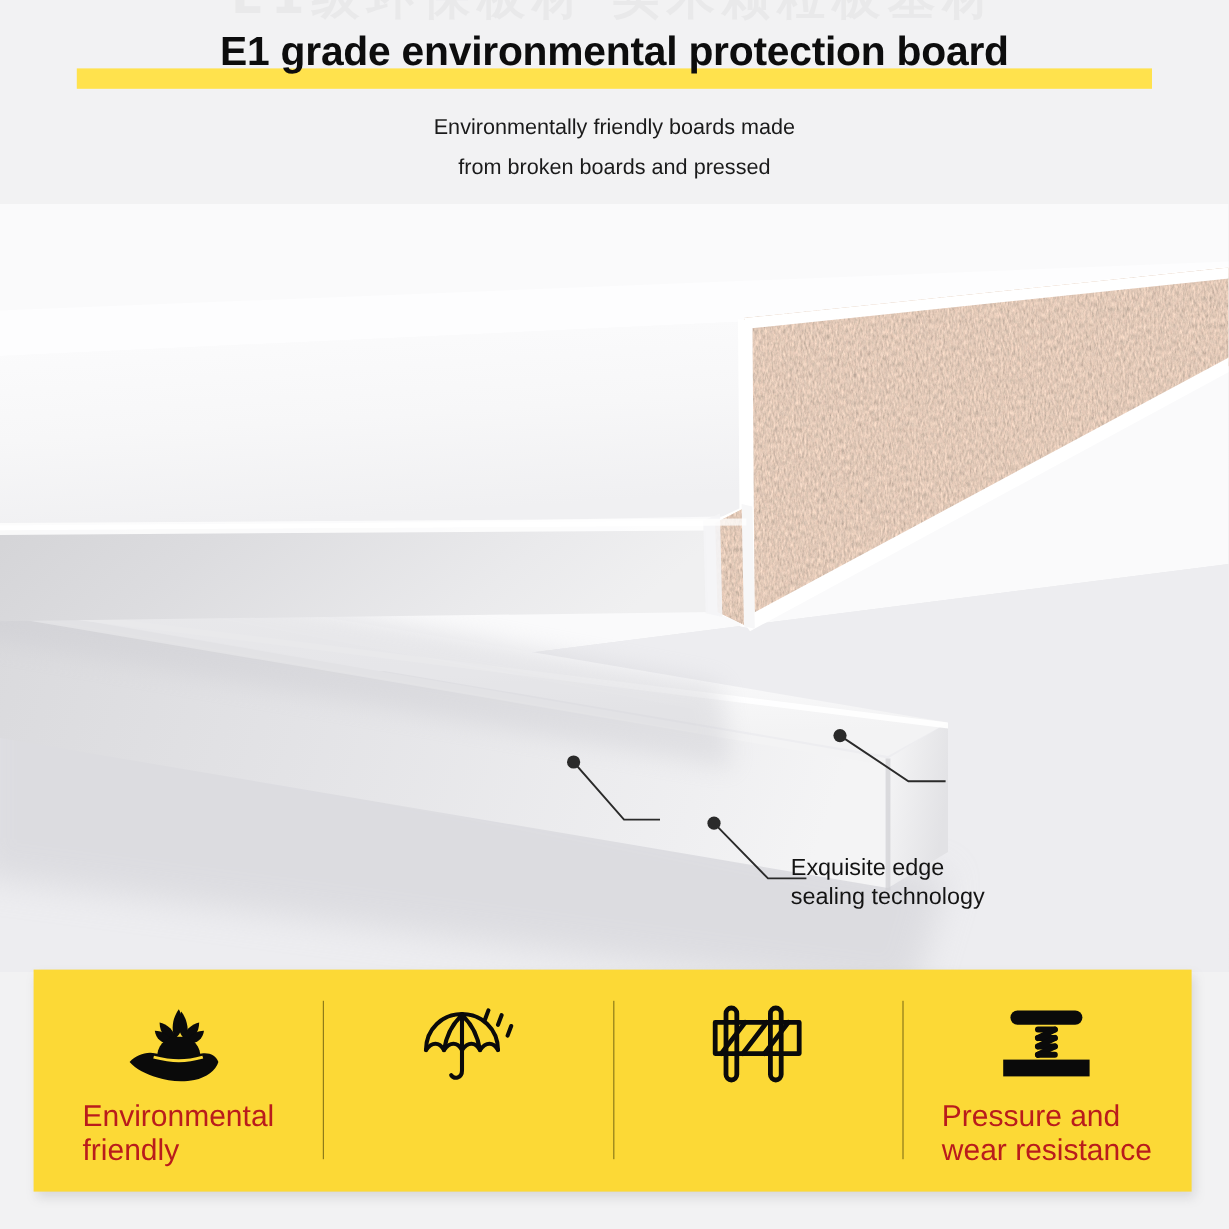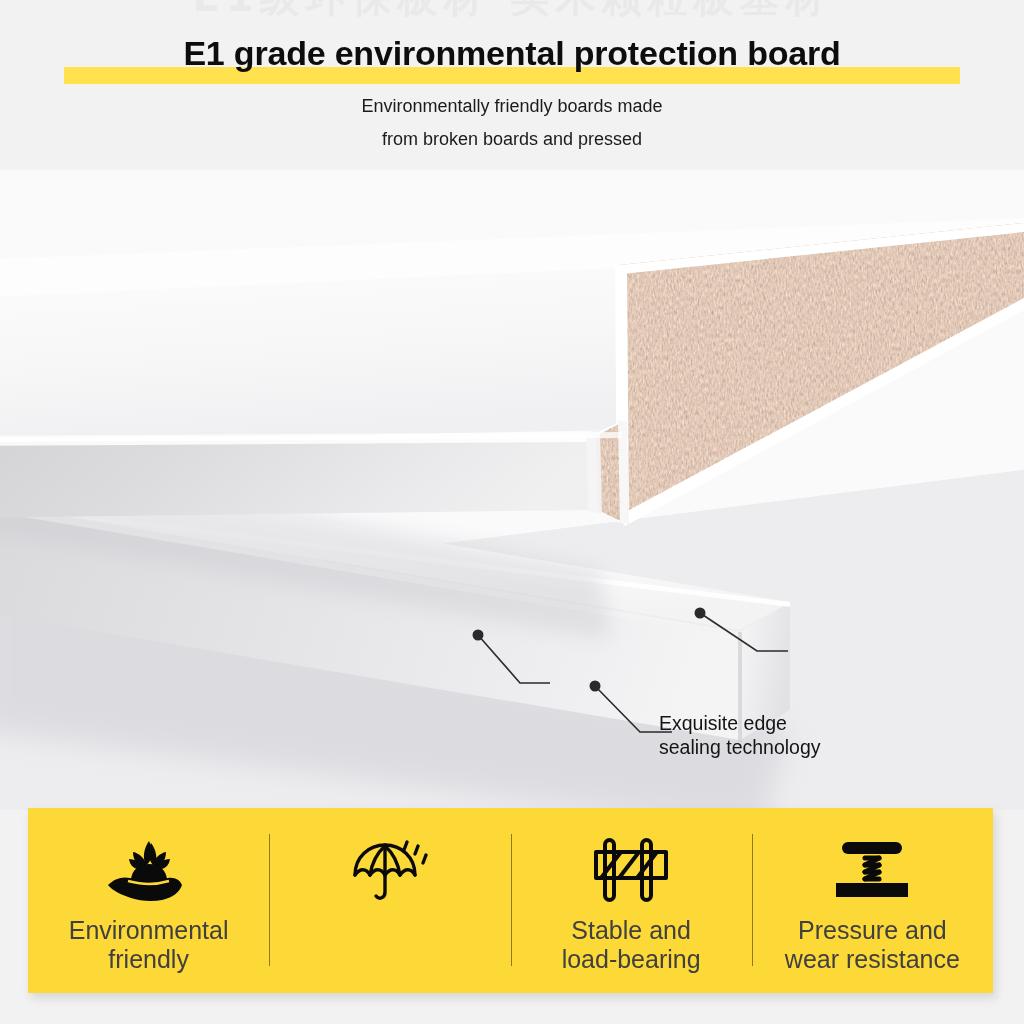--- a/index.html
+++ b/index.html
@@ -39,21 +39,20 @@
   
   #header {
     position: absolute;
     left: 0; top: 0;
     width: 1024px;
     z-index: 8;
   }
   #title-wrap {
     position: relative;
     height: 80px;
-    margin-top: 10px;
   }
   #title-highlight {
     position: absolute;
     left: 64px;
     top: 57px;
     width: 896px;
     height: 17px;
     background: #ffe24d;
     z-index: 1;
   }
@@ -136,24 +135,23 @@
   }
   .feature-icon {
     height: 72px;
     display: flex;
     align-items: center;
     justify-content: center;
   }
   .feature-icon svg { display:block; }
   .feature-label {
     margin-top: 10px;
-    text-align: center;
     font-size: 25px;
     line-height: 29px;
-    color: #404040;
+    color: #b91c1c;
     white-space: pre-line;
     font-family: "Liberation Sans", sans-serif;
   }
 </style>
 </head>
 <body>
 
 <div id="ghost-strip">
   <div class="ghost-text">E1级环保板材 实木颗粒板基材</div>
 </div>
@@ -371,22 +369,20 @@
           <rect x="51" y="6" width="9" height="60" rx="4.5"></rect>
 
           <rect x="5" y="18" width="70" height="26"></rect>
 
           <path d="M10 44 L30 18"></path>
           <path d="M28 44 L48 18"></path>
           <path d="M46 44 L66 18"></path>
         </g>
       </svg>
     </div>
-    <div class="feature-label">Stable and
-load-bearing</div>
   </div>
 
   <div class="feature-cell">
     <div class="feature-icon">
       <svg width="88" height="62" viewBox="0 0 88 62">
         <g fill="#0a0a0a">
 
           <rect x="14" y="3" width="60" height="12" rx="6"></rect>
 
           <rect x="8" y="44" width="72" height="14"></rect>

